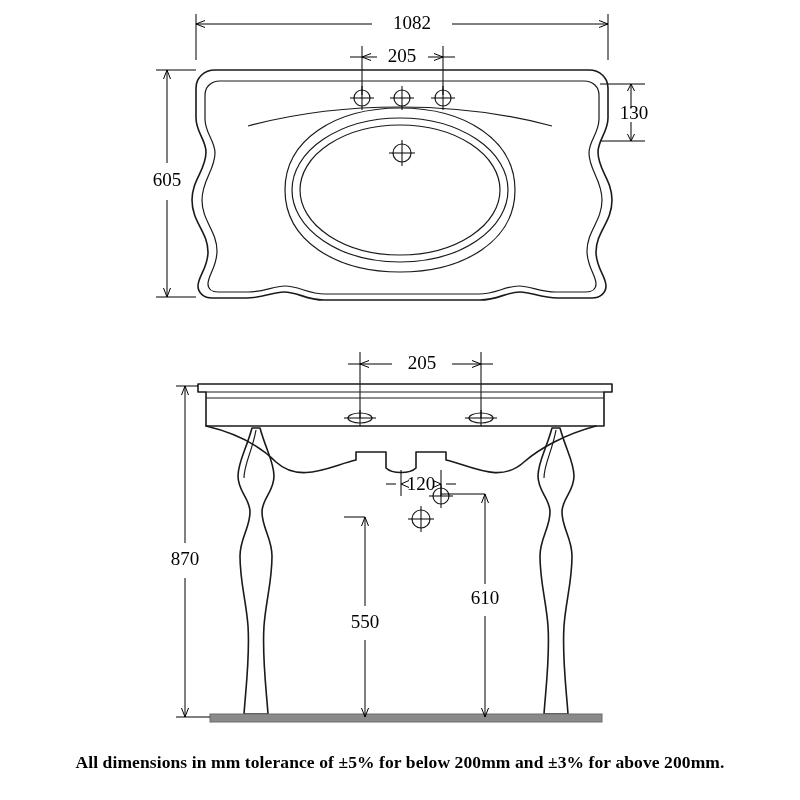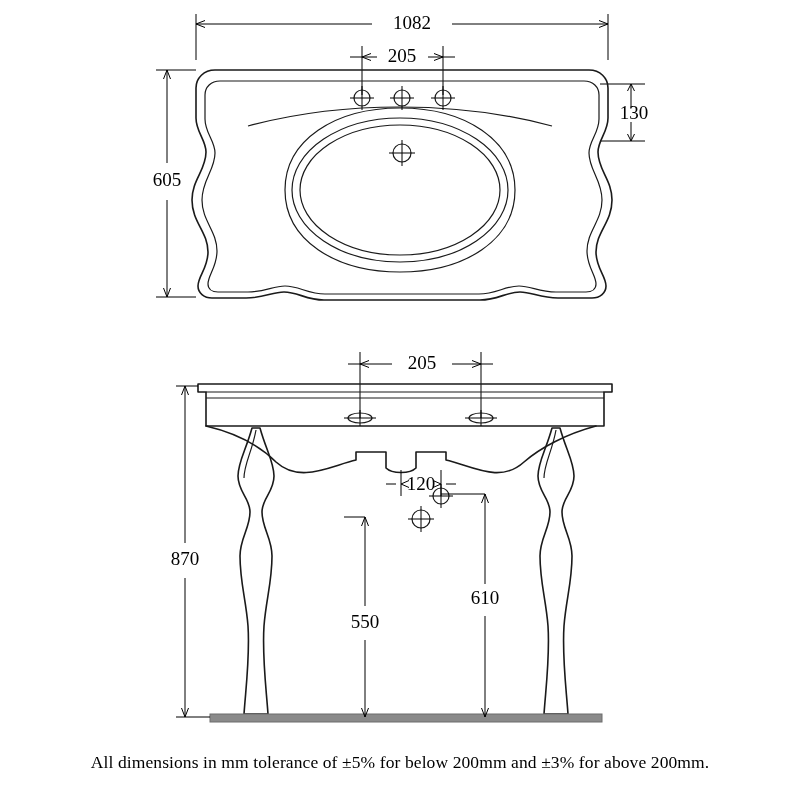--- a/index.html
+++ b/index.html
@@ -65,20 +65,21 @@
   .footnote {
     position: absolute;
     left: 0;
     top: 752px;
     width: 800px;
     text-align: center;
     font-family: "Liberation Serif", serif;
     font-size: 17.5px;
     color: #000000;
     letter-spacing: 0.1px;
+    font-weight: bold;
   }
 </style>
 </head>
 <body>
 
 <div id="stage">
 
   <svg id="drawing" viewBox="0 0 800 800">
 
     <g>

